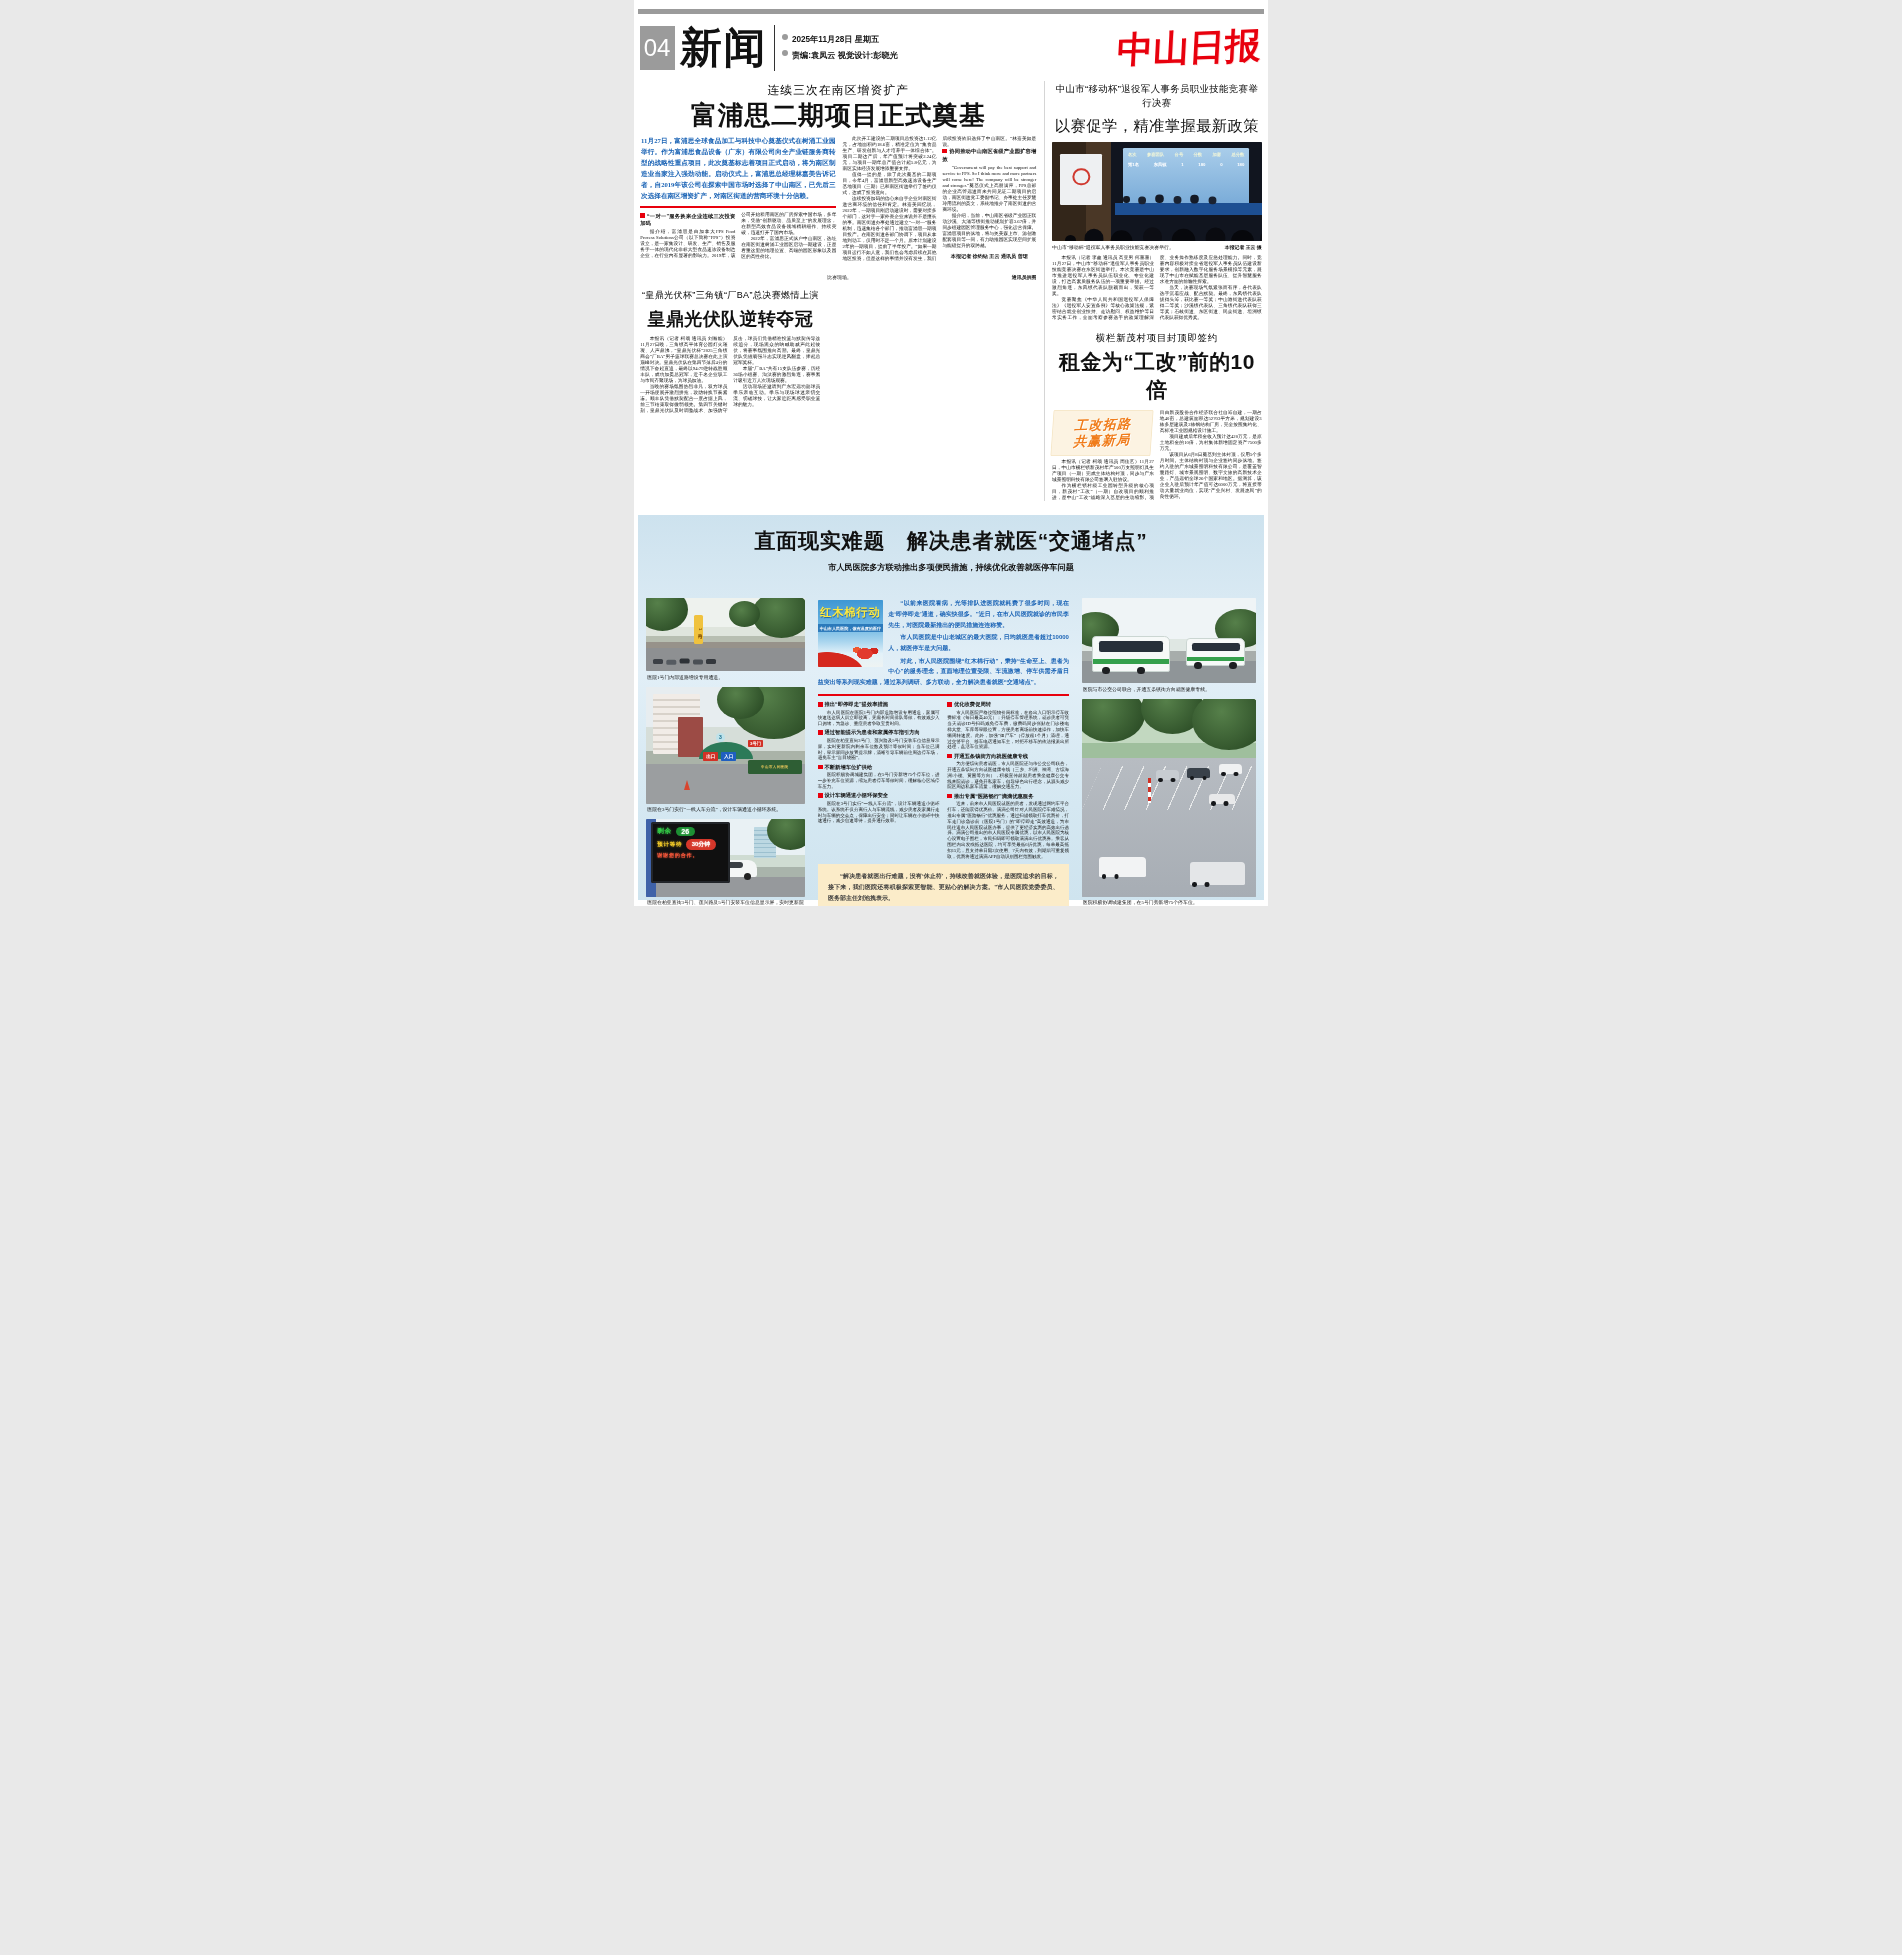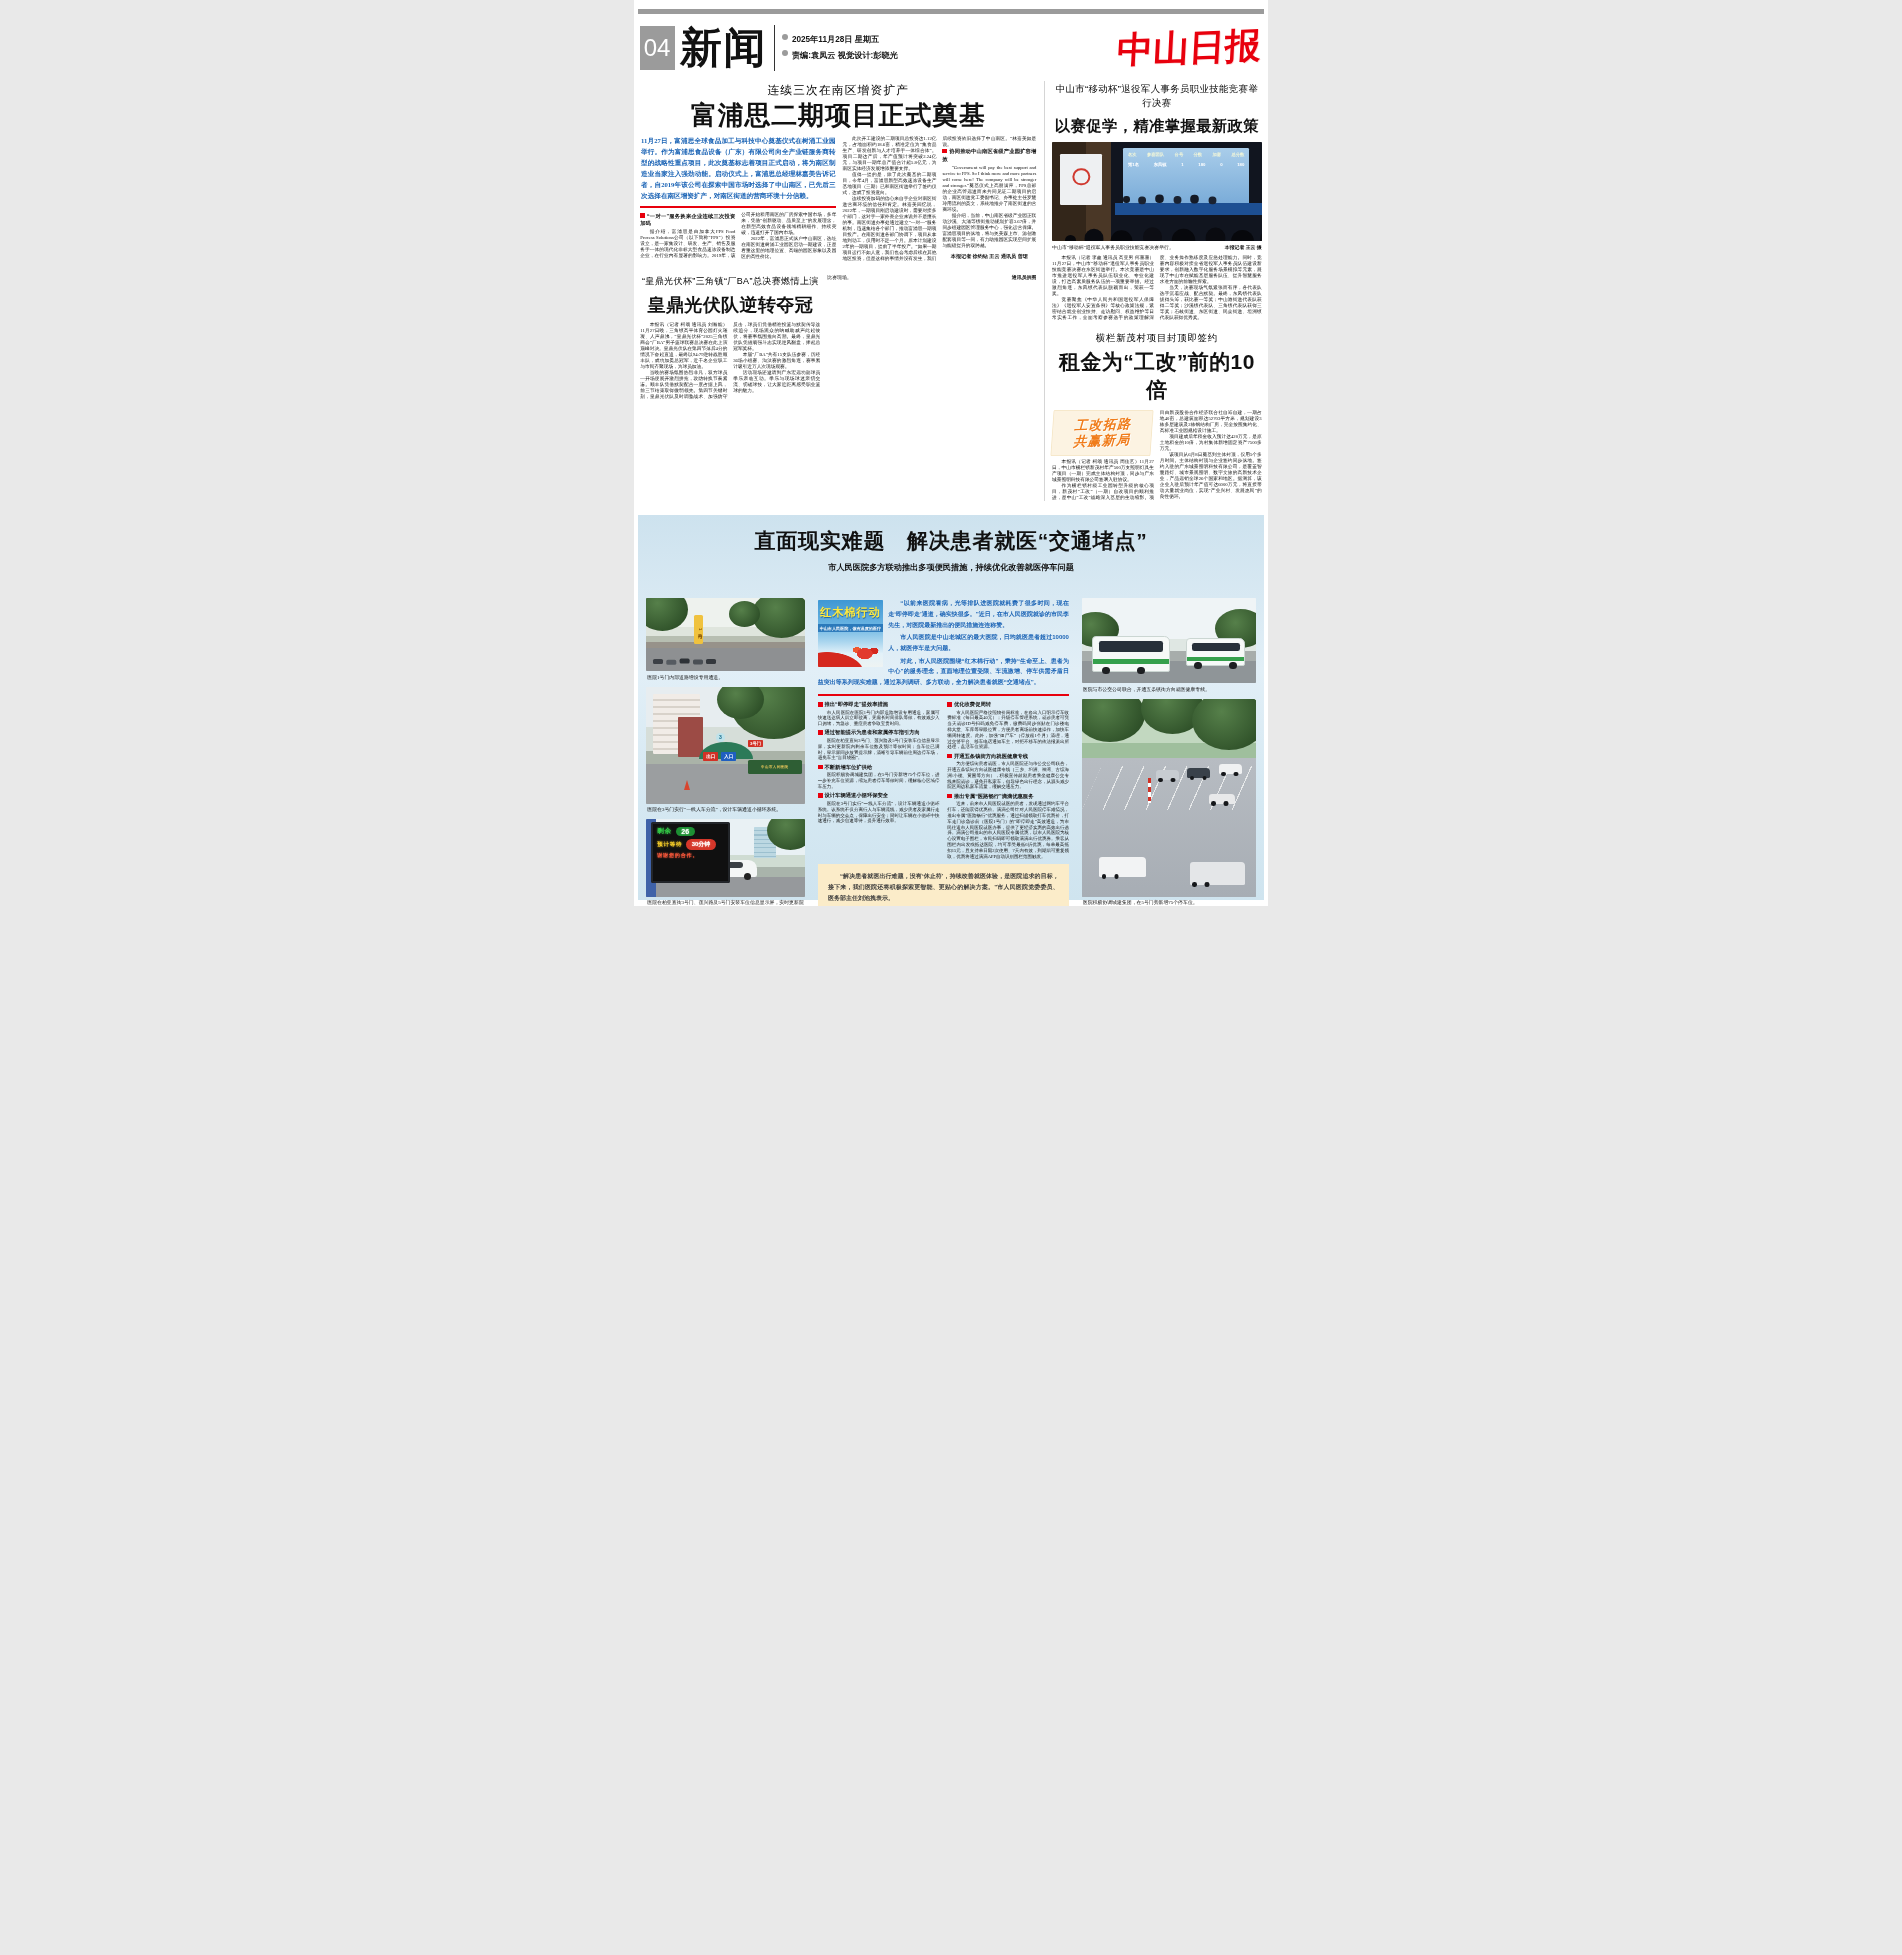--- a/index.html
+++ b/index.html
@@ -27,29 +27,29 @@
   .lead{color:#1a63b5;font-size:6.6px;line-height:1.65;font-weight:600;text-align:justify;margin:0.8px 0.8px 0;}
   .redline{height:2px;background:#e8000d;margin:3.9px 0 4.7px;}
   .cols2{column-count:2;column-gap:5.9px;font-size:4.7px;line-height:6px;text-align:justify;color:#0d0d0d;}
   .cols2 p{margin:0;text-indent:2em;}
   .colhead{font-family:"Liberation Sans",sans-serif;font-size:5.3px;font-weight:800;margin:0.4px 0 1.2px;line-height:1.45;break-inside:avoid;}
   .sq{display:inline-block;width:4.7px;height:4.7px;background:#e8000d;margin-right:2px;vertical-align:-0.4px;}
   .eng{font-family:"Liberation Serif",serif;}
   .byline{text-indent:0 !important;font-family:"Liberation Sans",sans-serif;font-weight:700;text-align:center;margin-top:4.7px !important;font-size:5.1px;}
   
   .a4{display:grid;grid-template-columns:180px 1fr;gap:7px;margin-top:10.2px;}
-  .k4{font-size:9px;letter-spacing:0.4px;line-height:1.5;margin-top:3px;}
+  .k4{font-size:9px;letter-spacing:0.4px;line-height:1.5;margin-top:17px;}
   .headline4{font-family:"Liberation Sans",sans-serif;font-size:18px;font-weight:900;text-align:center;margin:4.7px 0 5.5px;letter-spacing:0.4px;}
   .a4-cols{height:144px;overflow:hidden;}
   figure{margin:0;}
   .caprow{display:flex;justify-content:space-between;align-items:baseline;font-size:4.9px;margin-top:2.7px;}
   .credit{font-family:"Liberation Sans",sans-serif;font-weight:700;}
   
   .k2{font-size:9.4px;line-height:1.55;letter-spacing:0.4px;margin-top:0.8px;text-align:center;}
-  .headline2{font-family:"Liberation Sans",sans-serif;font-size:15.3px;font-weight:700;text-align:center;margin:4.7px 0 5.5px;letter-spacing:0.4px;}
+  .headline2{font-family:"Liberation Sans",sans-serif;font-size:15.3px;font-weight:400;text-align:center;margin:4.7px 0 5.5px;letter-spacing:0.4px;}
   .a2-cols{margin-top:4.7px;}
   .a3{margin-top:11px;}
   .k3{font-size:9.4px;letter-spacing:0.8px;text-align:center;}
   .headline3{font-family:"Liberation Sans",sans-serif;font-size:21px;font-weight:900;text-align:center;margin:3.9px 0 5.5px;letter-spacing:0.4px;}
   .gg-logo{break-inside:avoid;height:46px;background:#fcf3e2;display:flex;flex-direction:column;justify-content:center;align-items:center;
            transform:skewX(-4deg);border-radius:1.6px;margin:0 1.6px 3.1px 0;box-shadow:inset 0 0 0 0.8px #f4e5c4;}
   .gg-logo span{font-family:"Liberation Sans",sans-serif;font-weight:900;font-style:italic;font-size:13px;color:#f07c1a;
                 letter-spacing:1.2px;line-height:1.2;transform:rotate(-2deg);text-shadow:0.8px 0.8px 0 #fff;}
   
   .ph{position:relative;width:100%;overflow:hidden;border-radius:0.8px;background:#ccc;}

